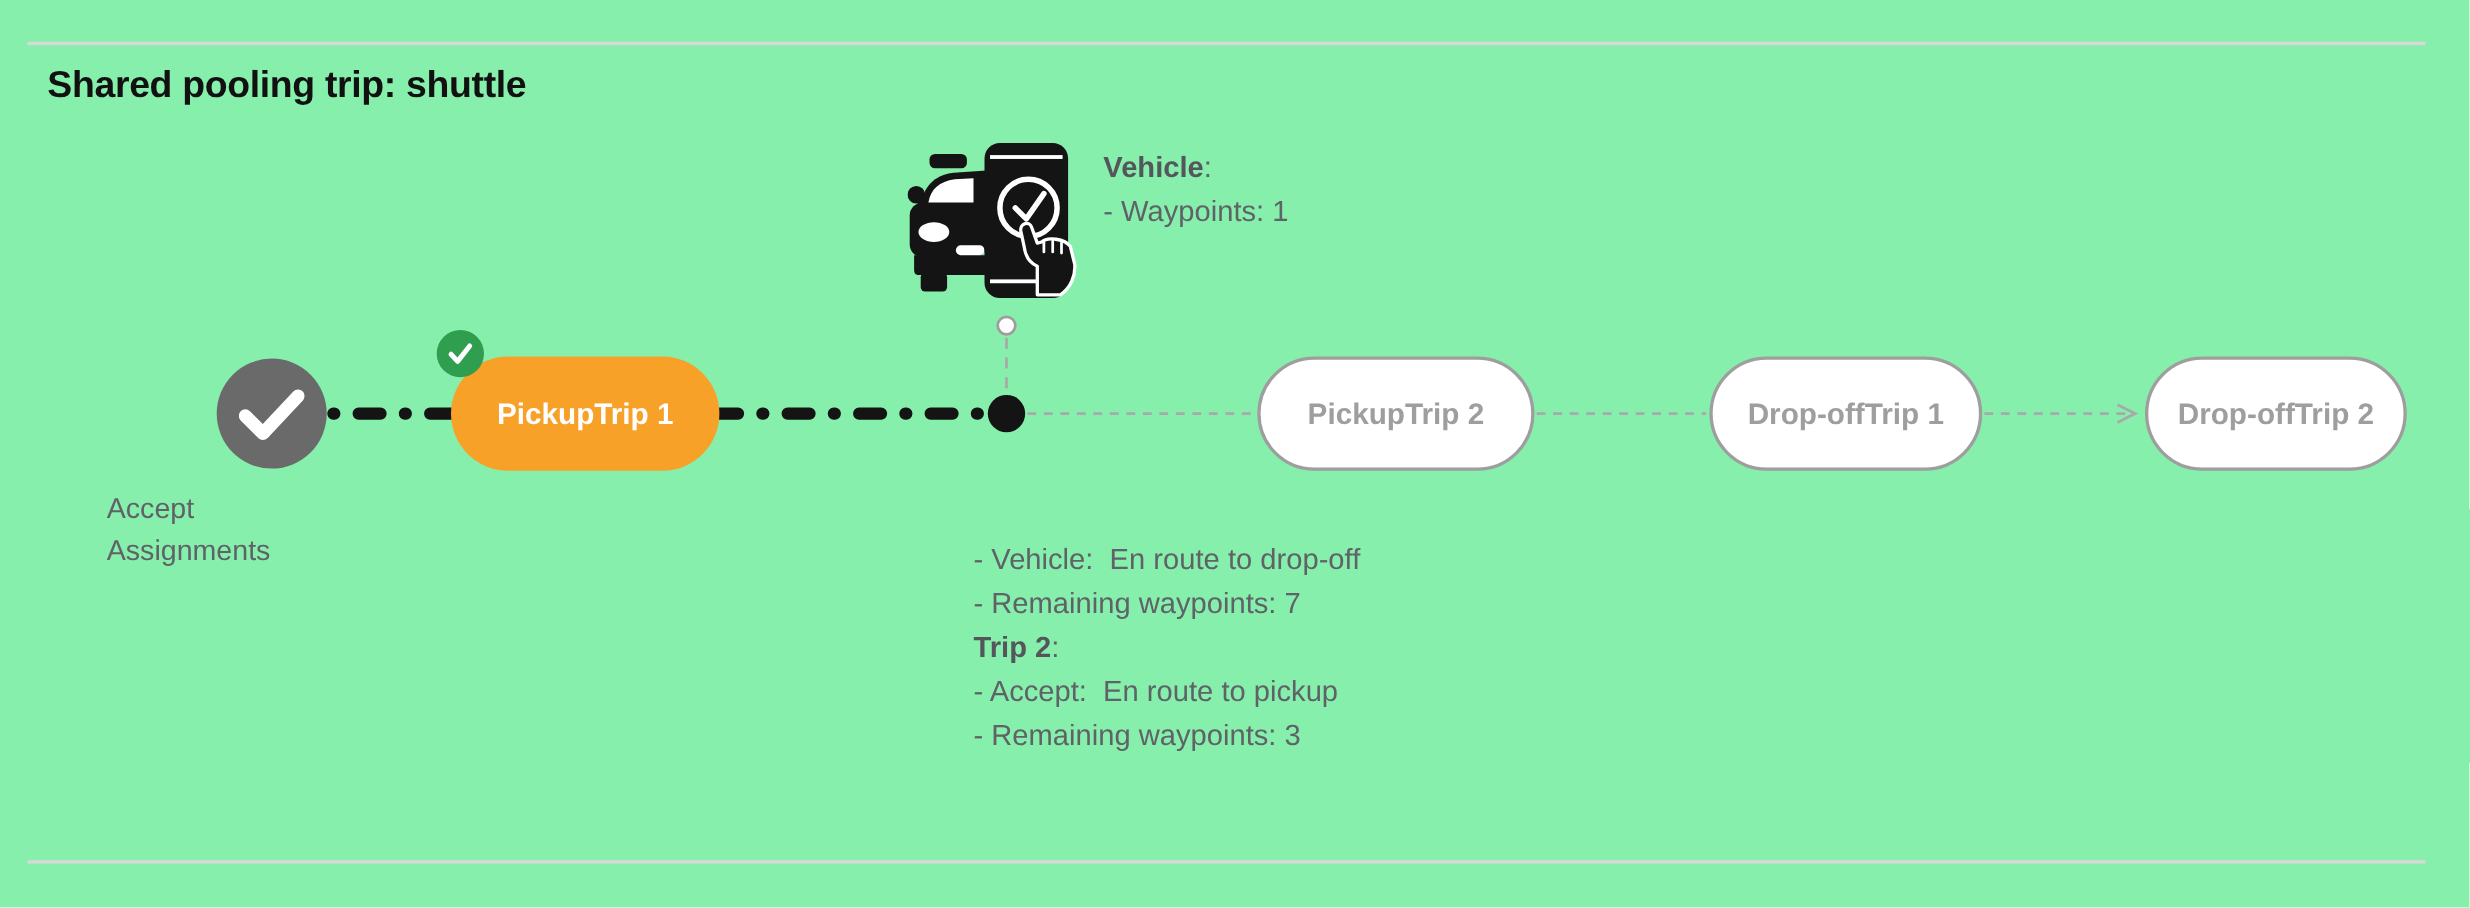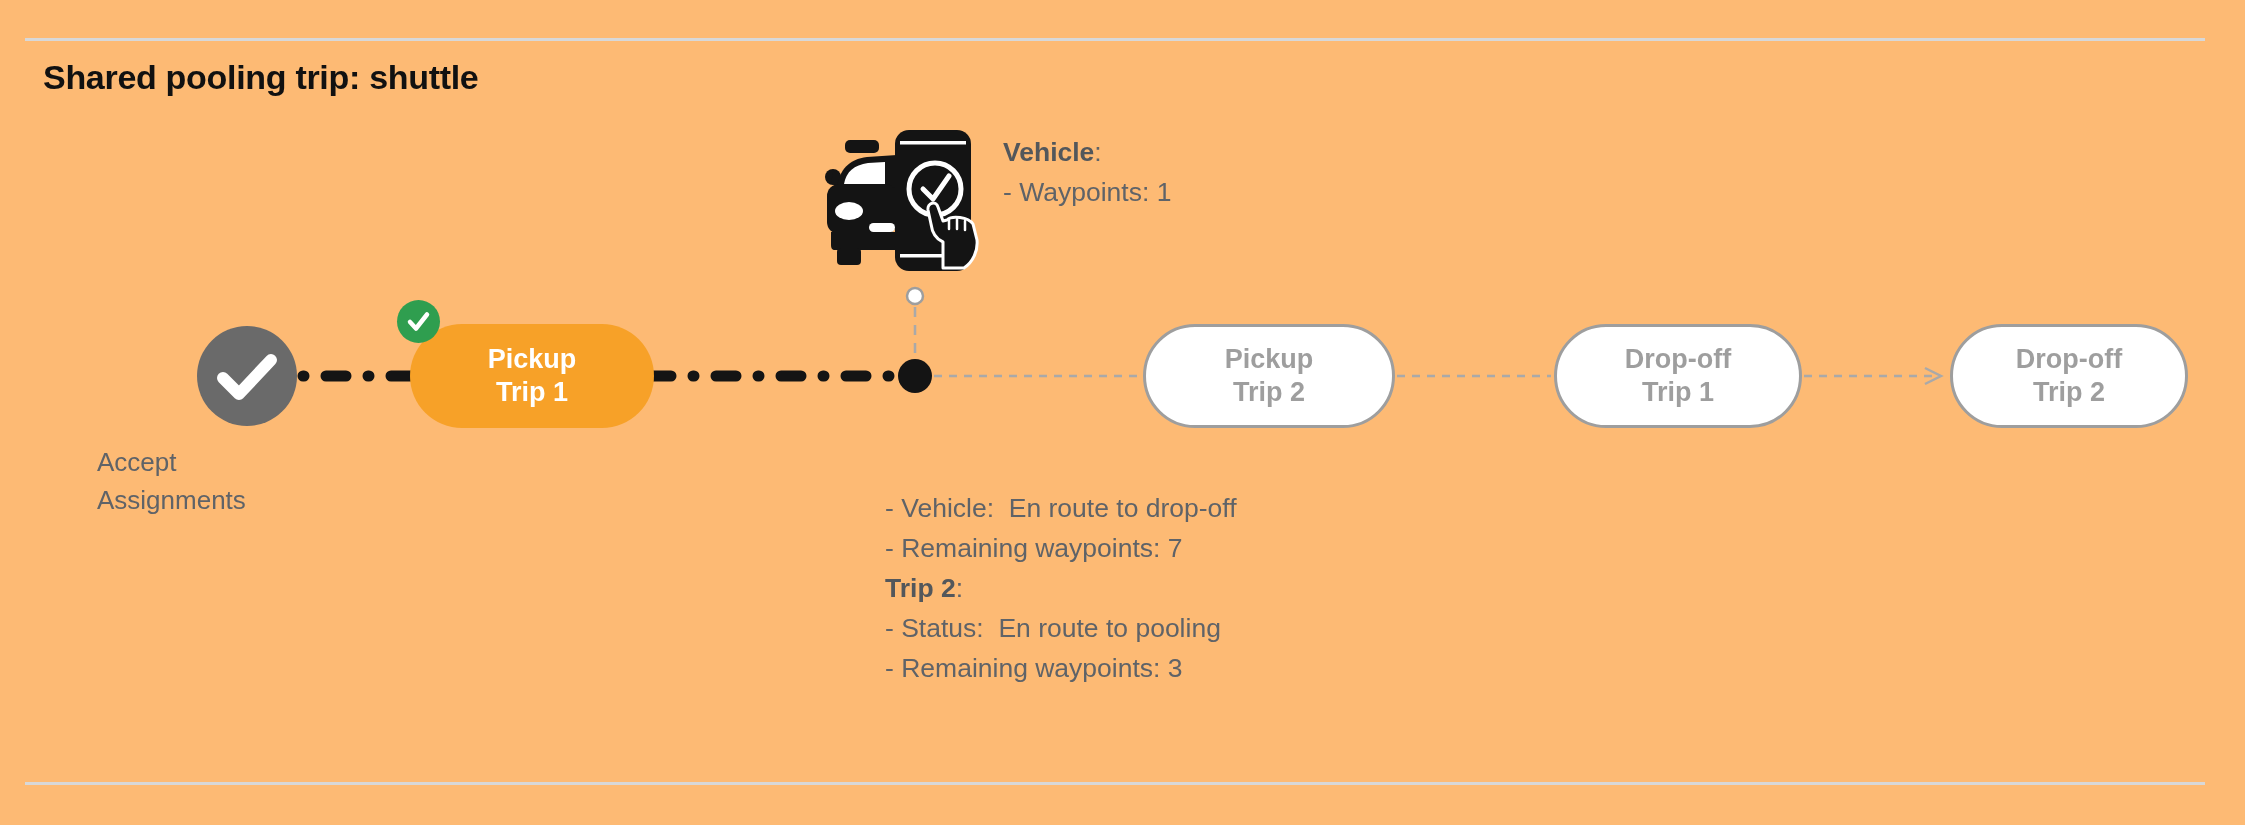--- a/index.html
+++ b/index.html
@@ -1,17 +1,17 @@
 <!DOCTYPE html>
 <html style="--active-fill: #F7A128; --active-text: #FFFFFF; --completed-node: #6A6A6A; --completed-badge: #2F9E4F; --pending-outline: #9E9E9E; --completed-connector: #141414; --pending-connector: #A9A9A9; --label-gray: #5F6368; --title-black: #111111; --divider-gray: #D8D8D8;"><head>
 <meta charset="utf-8">
 <style>
   html,body{margin:0;padding:0;background:#fff;}
   body{font-family:"Liberation Sans",sans-serif;}
-  .canvas{position:relative;width:2245px;height:825px;background:#fdba74;overflow:hidden;}
+  .canvas{position:relative;width:2245px;height:825px;background:#86efac;overflow:hidden;}
 
   .rule{position:absolute;left:25px;width:2180px;height:3px;background:var(--divider-gray,#d8d8d8);}
   .rule.top{top:38px;}
   .rule.bottom{top:782px;}
 
   .title{position:absolute;left:43px;top:58px;margin:0;font-size:34px;font-weight:700;
          color:var(--title-black,#111);letter-spacing:-0.3px;}
 
   .connectors{position:absolute;left:0;top:0;pointer-events:none;}
   .done-line{stroke:var(--completed-connector,#141414);stroke-width:11;stroke-dasharray:1 22 20 22;stroke-linecap:round;fill:none;}
@@ -20,21 +20,21 @@
   .pend-arrow{stroke:var(--pending-connector,#a9a9a9);stroke-width:2.5;fill:none;stroke-linejoin:miter;}
   .anchor-circle{fill:#fff;stroke:var(--pending-outline,#9e9e9e);stroke-width:2.5;}
   .pos-dot{fill:var(--completed-connector,#141414);}
 
   .node-circle{position:absolute;left:197px;top:326px;width:100px;height:100px;border-radius:50%;
                background:var(--completed-node,#6a6a6a);display:flex;align-items:center;justify-content:center;}
   .node-label{position:absolute;left:97px;top:443px;width:300px;text-align:left;
               font-size:26px;line-height:38px;color:var(--label-gray,#5f6368);}
 
   .pill{position:absolute;top:324px;height:104px;box-sizing:border-box;border-radius:52px;
-        display:flex;flex-direction:column;align-items:center;justify-content:center;
+        display:flex;align-items:center;justify-content:center;
         font-weight:700;font-size:27px;line-height:33px;text-align:center;}
   .pill.active{background:var(--active-fill,#f7a128);color:var(--active-text,#fff);}
   .pill.pending{background:#fff;border:3px solid var(--pending-outline,#9e9e9e);color:var(--pending-outline,#9e9e9e);}
 
   .badge{position:absolute;left:397px;top:300px;width:43px;height:43px;border-radius:50%;
          background:var(--completed-badge,#2f9e4f);display:flex;align-items:center;justify-content:center;}
 
   .vehicle-icon{position:absolute;left:825px;top:128px;}
 
   .info{position:absolute;font-size:26.5px;line-height:40px;color:var(--label-gray,#5f6368);}
@@ -132,17 +132,17 @@
 
   <div class="info" style="left:1003px;top:132px;">
     <div class="line"><span class="b">Vehicle</span><span>:</span></div>
     <div class="line">- Waypoints: 1</div>
   </div>
 
   <div class="info" style="left:885px;top:488px;">
     <div class="line">- Vehicle:  En route to drop-off</div>
     <div class="line">- Remaining waypoints: 7</div>
     <div class="line"><span class="b">Trip 2</span><span>:</span></div>
-    <div class="line">- Status:  En route to pooling</div>
+    <div class="line">- Accept:  En route to pickup</div>
     <div class="line">- Remaining waypoints: 3</div>
   </div>
 
 </div>
 
 </body></html>

